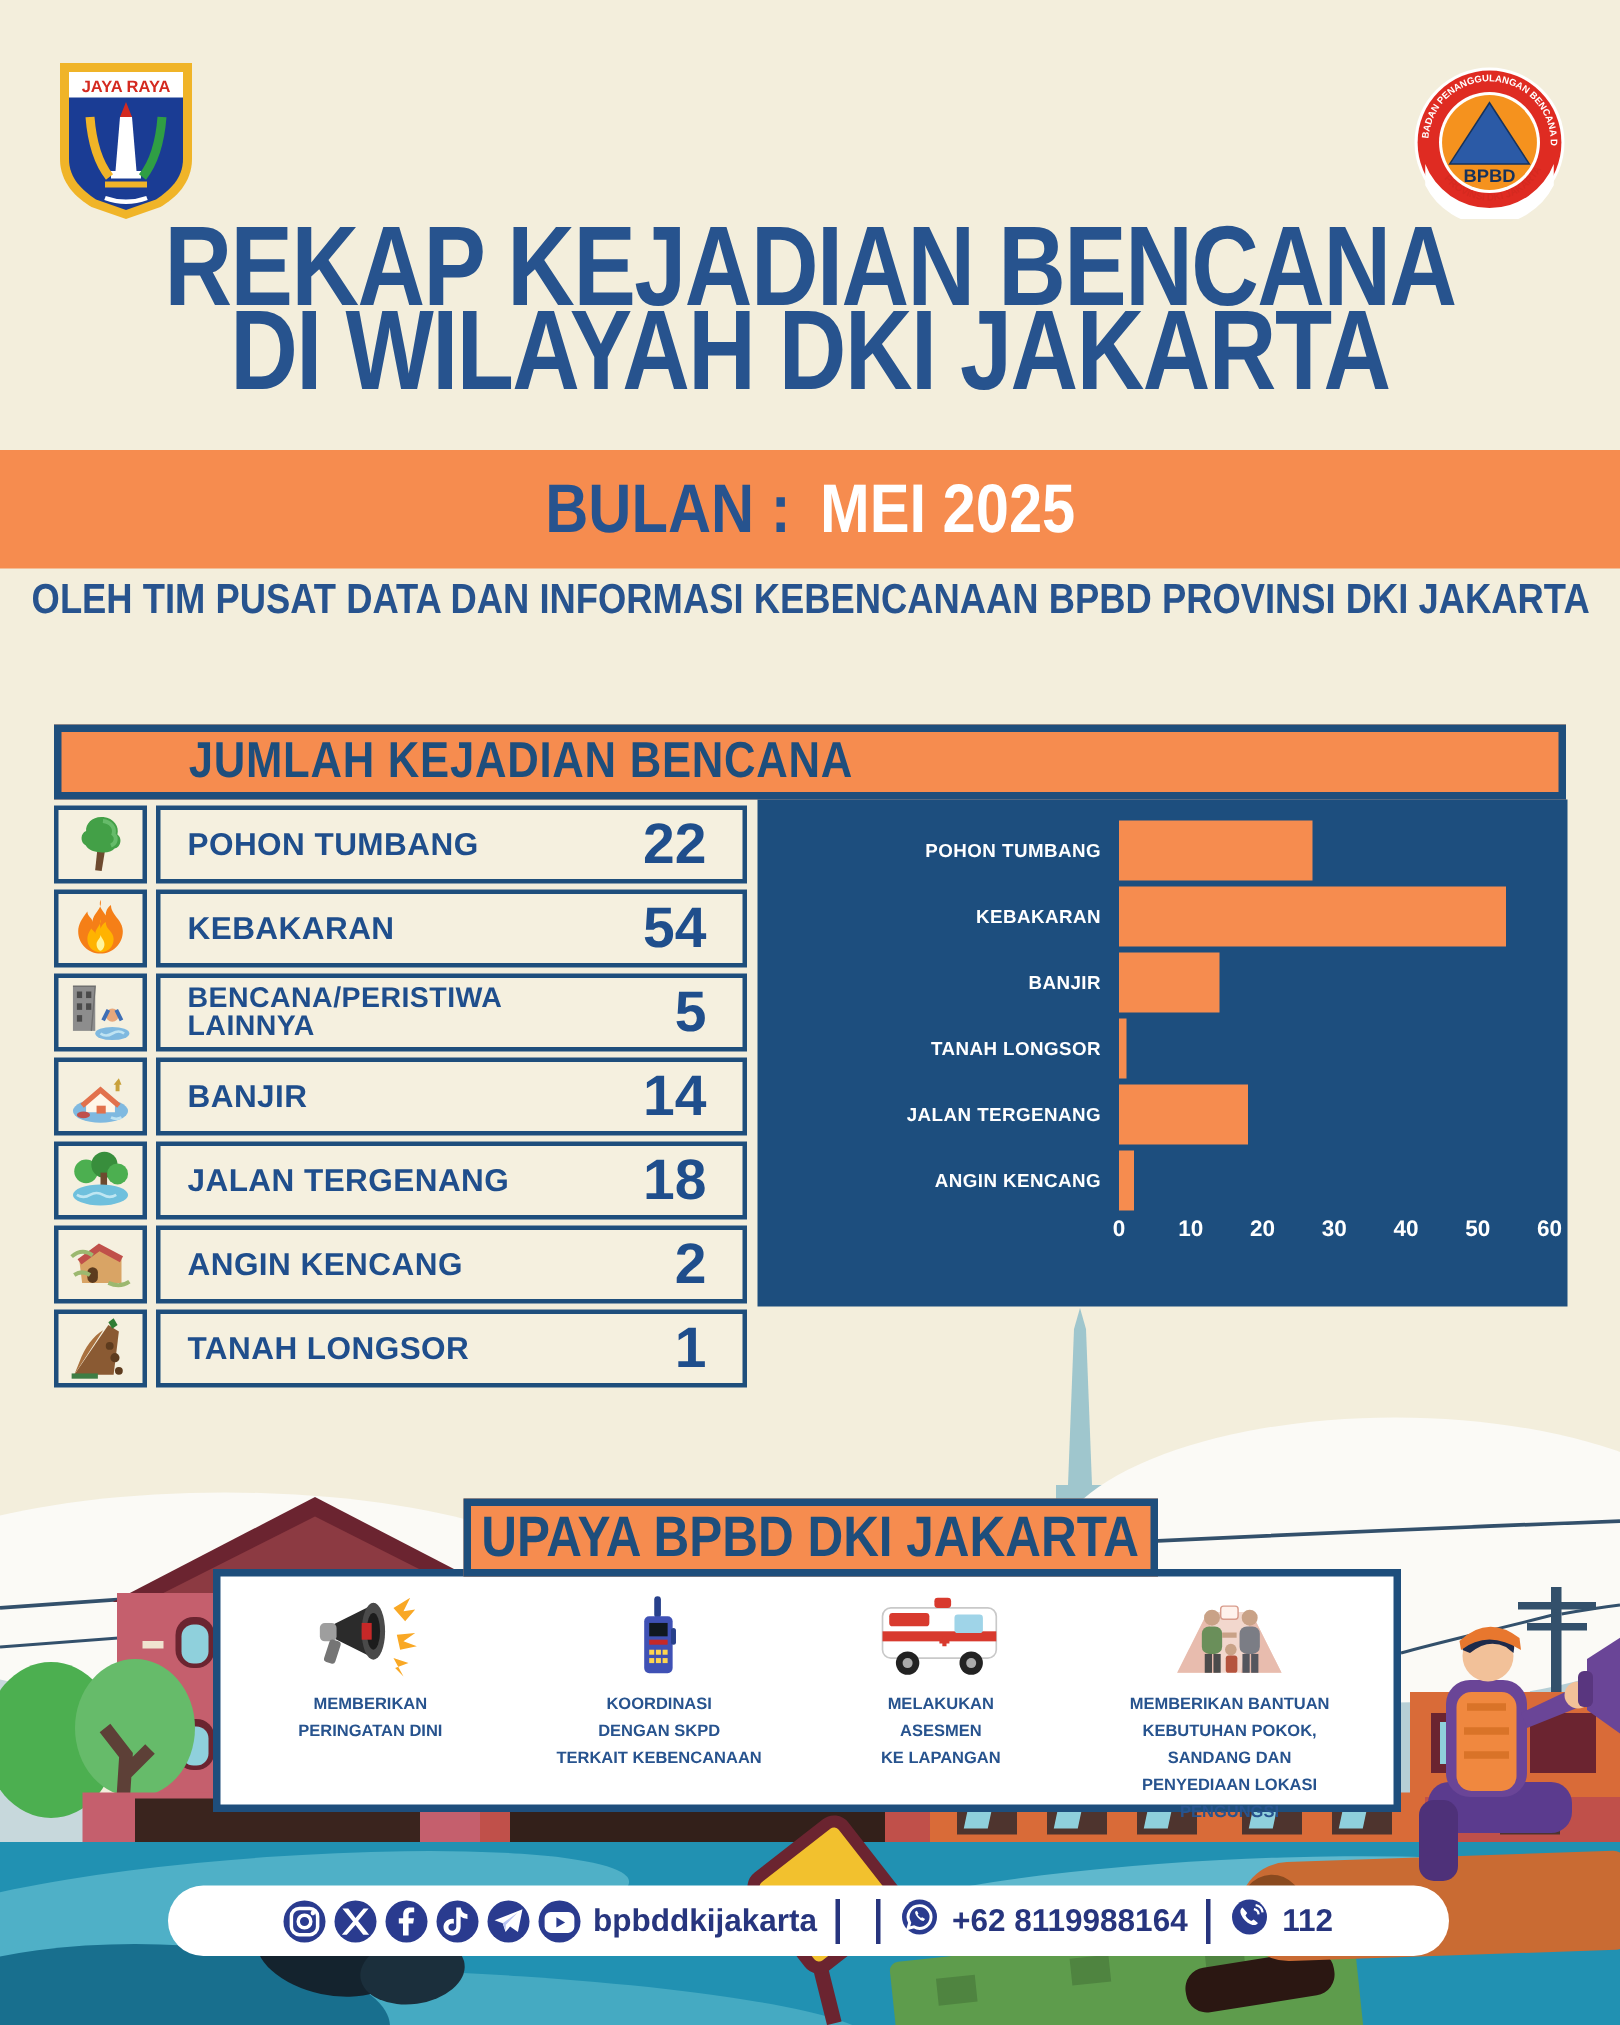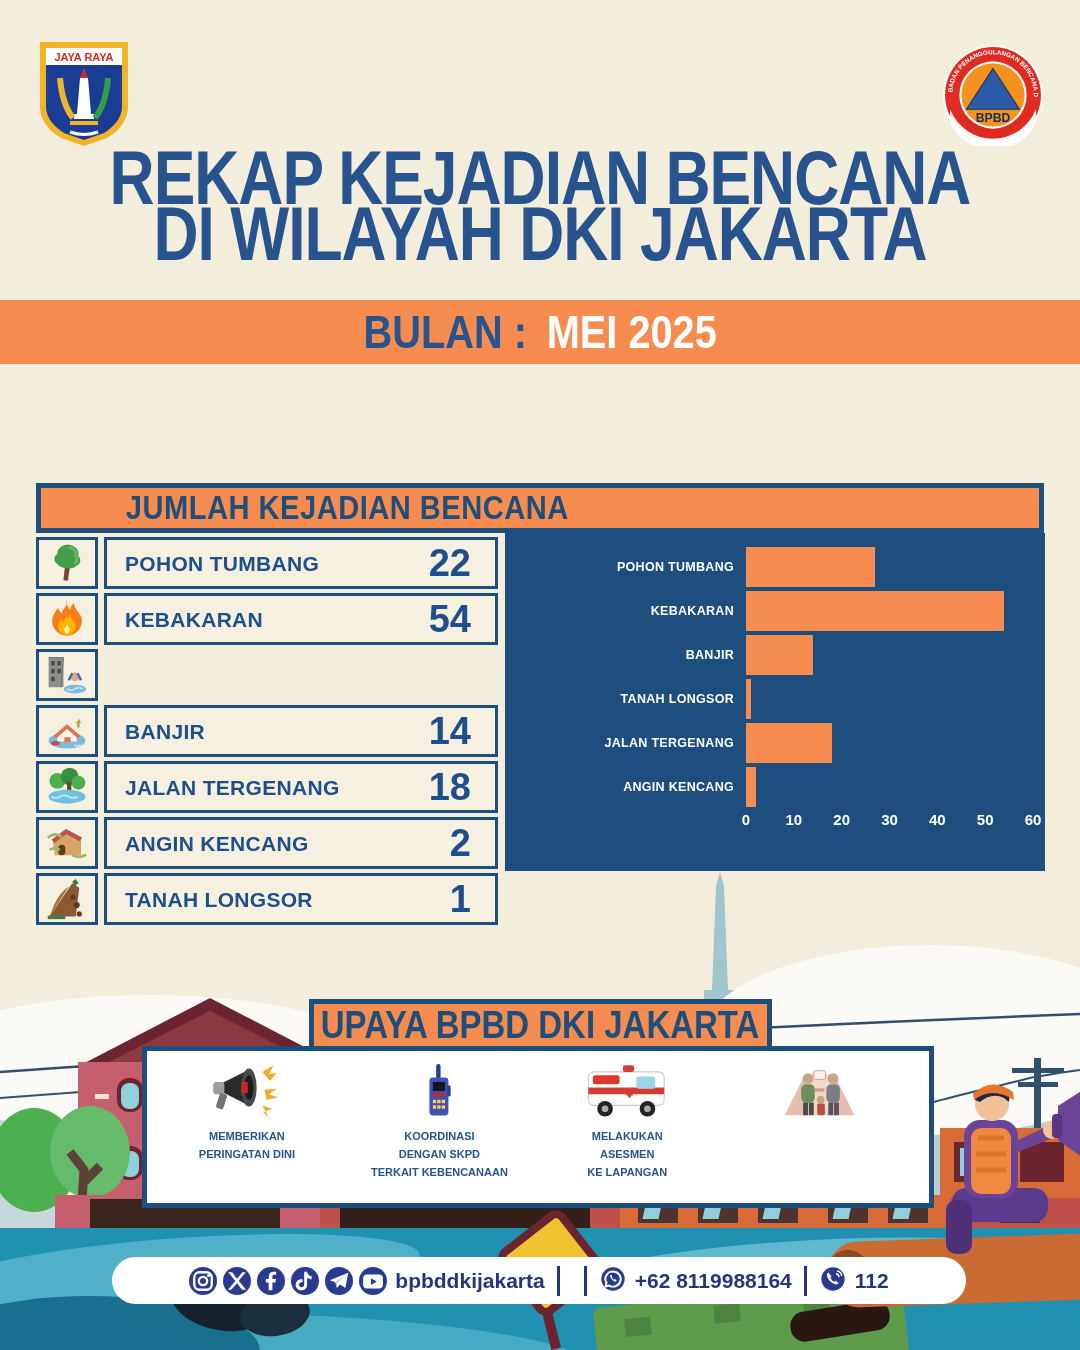--- a/index.html
+++ b/index.html
@@ -14,21 +14,21 @@
   .water{position:absolute;left:0;top:1228px;width:1080px;height:122px;background:#2191B2;}
   .swirl{position:absolute;border-radius:50%;}
   .strip-seg{position:absolute;top:1195px;height:33px;}
   .win-dark{position:absolute;top:6px;width:40px;height:22px;background:#4E342E;}
   .win-dark i{position:absolute;left:6px;top:4px;width:16px;height:14px;background:#8FD0DC;transform:skewX(-12deg);}
   
   #crest{left:36px;top:40px;width:96px;height:110px;}
   #bpbd-logo{left:942px;top:44px;width:102px;height:102px;}
   #title{left:0;top:150px;width:1080px;text-align:center;color:#27538E;font-weight:bold;z-index:5;}
   #title .line{display:block;font-size:63px;line-height:56px;letter-spacing:-1px;transform:scale(.99,1.2);transform-origin:center;}
-  #banner{left:0;top:300px;width:1080px;height:64px;background:#F68C4F;display:flex;align-items:center;justify-content:center;z-index:5;}
+  #banner{left:0;top:300px;width:1080px;height:79px;background:#F68C4F;display:flex;align-items:center;justify-content:center;z-index:5;}
   #banner .b1{color:#27538E;font-weight:bold;font-size:41px;}
   #banner .b2{color:#FFFFFF;font-weight:bold;font-size:41px;margin-left:14px;}
   #subtitle{left:0;top:383px;width:1080px;text-align:center;color:#27538E;font-weight:bold;font-size:25px;line-height:35px;z-index:5;}
   
   #tbl-header{left:36px;top:483px;width:1008px;height:50px;background:#F68C4F;border:5px solid #1E4E7C;box-sizing:border-box;display:flex;align-items:center;z-index:5;}
   #tbl-header span{margin-left:78px;font-size:30px;font-weight:bold;color:#1E4E7C;letter-spacing:.5px;}
   #summary-rows{left:36px;top:537px;width:462px;z-index:5;}
   .t-row{display:flex;gap:6px;margin-bottom:4px;height:52px;}
   .t-icon{width:62px;height:52px;background:#F5F0DF;border:3px solid #1E4E7C;box-sizing:border-box;display:flex;align-items:center;justify-content:center;}
   .t-icon svg{width:42px;height:42px;}
@@ -229,20 +229,21 @@
   <span class="line">REKAP KEJADIAN BENCANA</span>
   <span class="line">DI WILAYAH DKI JAKARTA</span>
 </div>
 
 <div id="banner" class="abs">
   <span class="b1 cond">BULAN :</span>
   <span class="b2 cond">MEI 2025</span>
 </div>
 
 <div id="subtitle" class="abs">
+  <div><span class="cond">OLEH TIM PUSAT DATA DAN INFORMASI KEBENCANAAN BPBD PROVINSI DKI JAKARTA</span></div>
 </div>
 
 <div id="tbl-header" class="abs">
   <span class="cond">JUMLAH KEJADIAN BENCANA</span>
 </div>
 <div id="summary-rows" class="abs">
     <div class="t-row">
       <div class="t-icon">
         <svg viewBox="0 0 48 48">
           <g transform="rotate(6 24 24)">
@@ -280,20 +281,24 @@
             <rect x="6" y="17" width="4" height="5"></rect>
             <rect x="13" y="17" width="4" height="5"></rect>
             <rect x="6" y="26" width="4" height="5"></rect>
           </g>
           <path d="M3 4l17 0-3 34" fill="none" stroke="#6F6F6F" stroke-width="1"></path>
           <circle cx="33" cy="26" r="5" fill="#E8A87C"></circle>
           <path d="M26 30l4-8M40 30l-4-8" stroke="#3F6FB5" stroke-width="3"></path>
           <ellipse cx="33" cy="40" rx="13" ry="5" fill="#7FB9E0"></ellipse>
           <path d="M24 40q4 3 9 0t9 0" stroke="#BFE3F2" stroke-width="2" fill="none"></path>
         </svg>
+      </div>
+      <div class="t-cell">
+        <div class="t-label small">BENCANA/PERISTIWA<br>LAINNYA</div>
+        <div class="t-value">5</div>
       </div>
     </div>
     <div class="t-row">
       <div class="t-icon">
         <svg viewBox="0 0 48 48">
           <path d="M38 10l2 5h-1.5v5h-3v-5H34z" fill="#C9A13B"></path>
           <ellipse cx="24" cy="35" rx="21" ry="9" fill="#7FB9E0"></ellipse>
           <path d="M13 30l11-10 11 10v6H13z" fill="#FFF6E8"></path>
           <path d="M10 31l14-12 14 12" stroke="#E2714C" stroke-width="4" fill="none"></path>
           <rect x="21" y="31" width="7" height="6" fill="#E2714C"></rect>
@@ -472,20 +477,21 @@
           <circle cx="56" cy="16" r="5.5" fill="#C9A287"></circle>
           <rect x="49" y="22" width="14" height="19" rx="5" fill="#7B7D85"></rect>
           <rect x="51" y="41" width="5" height="13" fill="#54565E"></rect>
           <rect x="57" y="41" width="5" height="13" fill="#54565E"></rect>
           <path d="M37 28h10" stroke="#C9A287" stroke-width="3.5"></path>
           <circle cx="43" cy="38" r="4" fill="#C9A287"></circle>
           <rect x="39.5" y="42" width="8" height="12" rx="2" fill="#B5543E"></rect>
           <rect x="36" y="8" width="12" height="9" rx="2" fill="#FFF2EC" stroke="#D89C8C"></rect>
         </svg>
       </div>
+      <div class="u-label">MEMBERIKAN BANTUAN<br>KEBUTUHAN POKOK,<br>SANDANG DAN<br>PENYEDIAAN LOKASI<br>PENGUNGSI</div>
     </div>
   </div>
 <div id="upaya-title" class="abs">
   <span class="cond">UPAYA BPBD DKI JAKARTA</span>
 </div>
 
 <div id="contact" class="abs">
   <div class="soc" id="social-icons">
       <span class="circle-icon">
         <svg viewBox="0 0 24 24">

